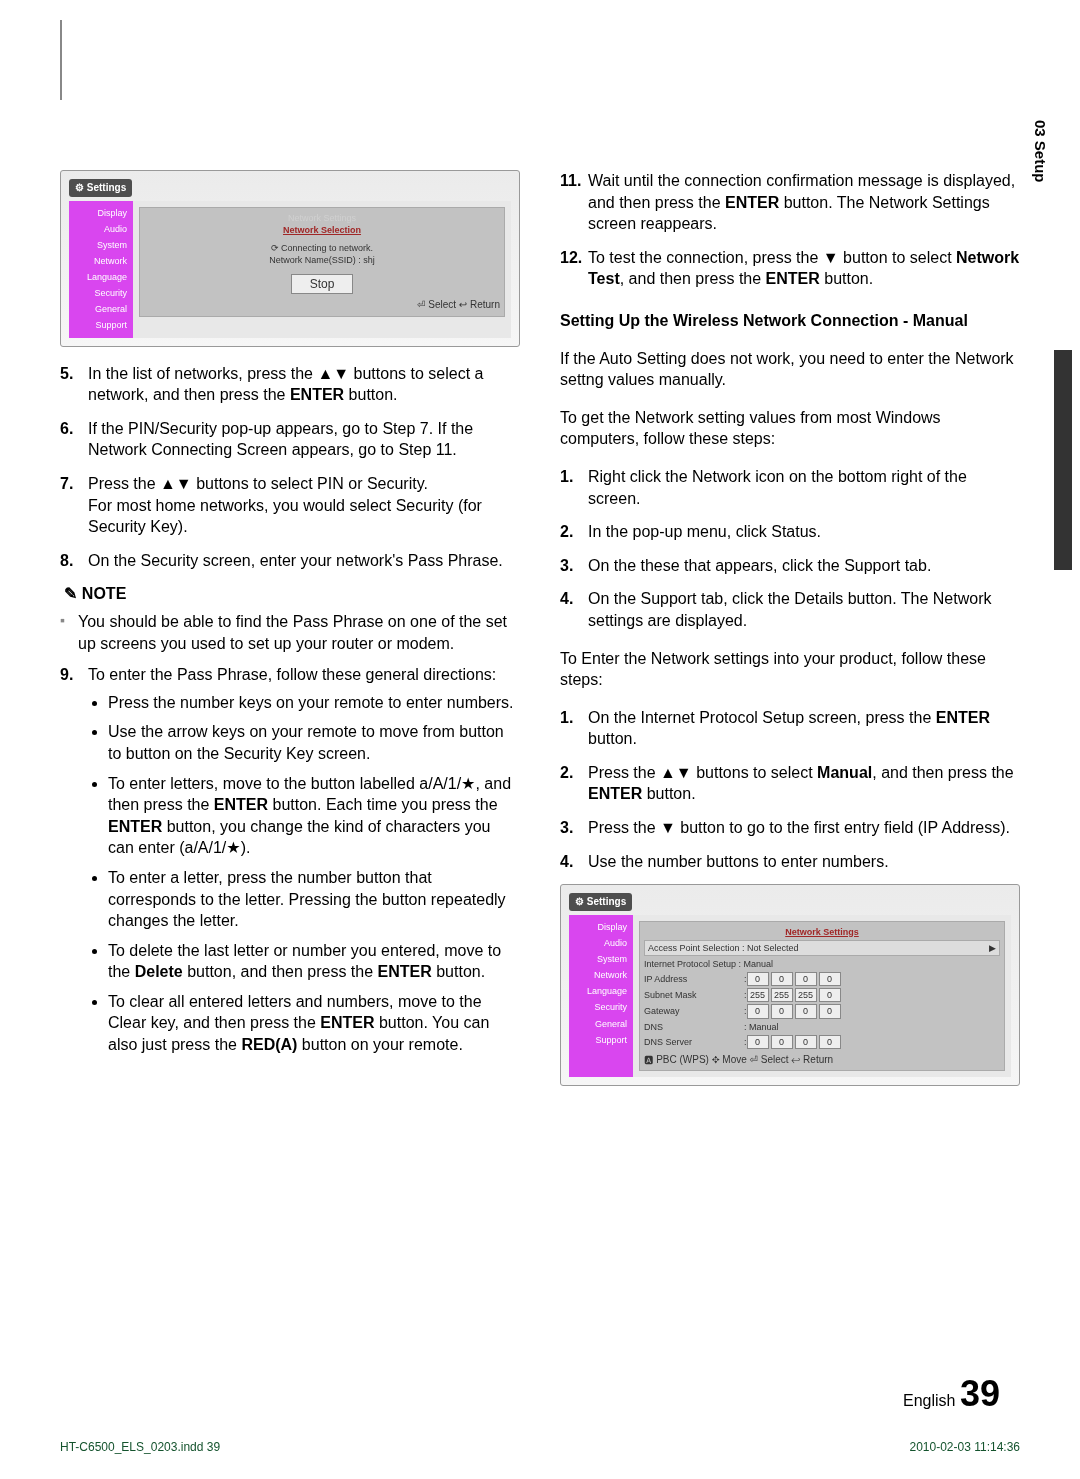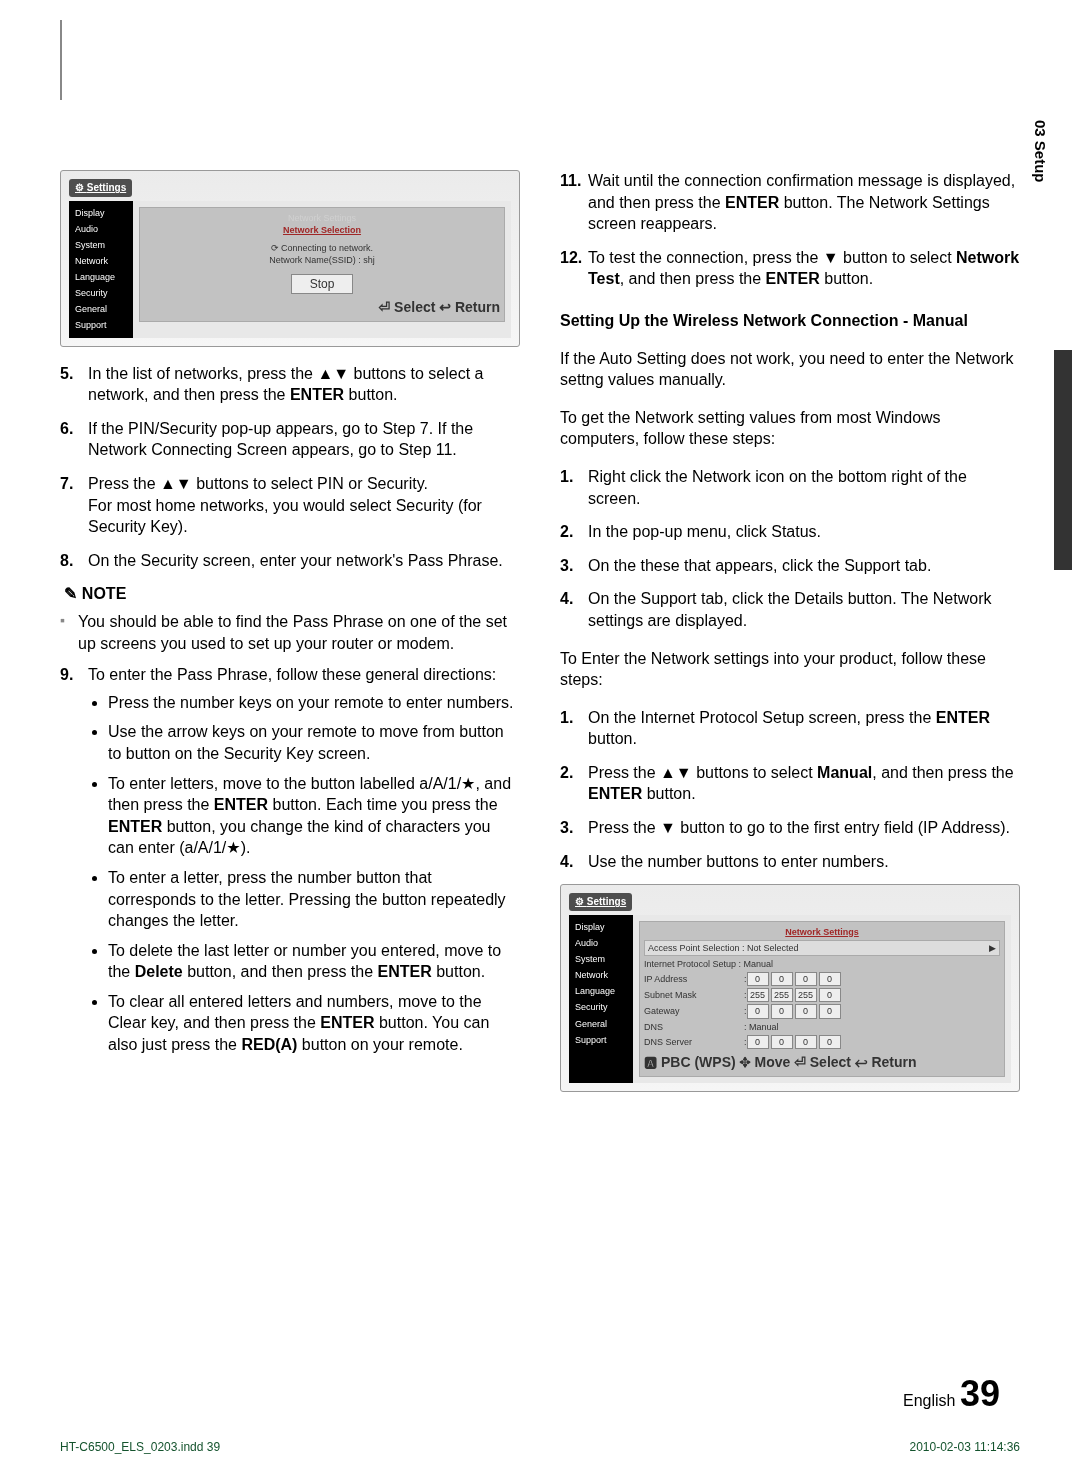--- a/index.html
+++ b/index.html
@@ -94,52 +94,52 @@
     font-size: 10px;
   }
   .screenshot .ss-title {
     font-weight: bold;
     color: #fff;
     background:#4e4e4e;
     border-radius:3px;
     display:inline-block;
     padding:2px 6px;
     margin-bottom:4px;
-    text-decoration:underline;
   }
   .screenshot .ss-title::before{content:"⚙ ";}
   .ss-body {
     display:flex;
     background:#d9d9d9;
     border-radius:2px;
   }
   .ss-side {
-    background:#000000;
+    background:#d946ef;
     color:#fff;
     width:60px;
     padding:4px 2px;
+    text-align:right;
   }
   .ss-side div{padding:2px 4px;font-size:9px;}
   .ss-main {
     flex:1;
     background:#e8e8e8;
     position:relative;
     padding:6px;
   }
   .ss-dlg {
     background:#c2c2c2;
     border:1px solid #aaa;
     padding:4px;
     font-size:9px;
     color:#333;
   }
   .ss-dlg .dlg-title{color:#a02727;text-align:center;text-decoration:underline;font-weight:bold;margin-bottom:2px;}
   .ss-dlg .dlg-sub{color:#d0d0d0;text-align:center;font-size:9px;}
   .btn-stop{display:block;margin:8px auto 4px;background:#eee;border:1px solid #888;padding:1px 18px;font-size:12px;width:fit-content;}
-  .dlg-footer{text-align:right;font-size:14px;margin-top:4px;font-weight:bold;}
+  .dlg-footer{text-align:right;font-size:10px;margin-top:4px;}
   .ip-row{display:flex;align-items:center;margin:2px 0;}
   .ip-row .lbl{width:100px;}
   .ip-row .boxes{display:flex;gap:2px;}
   .ip-row .boxes span{border:1px solid #888;background:#eee;width:20px;text-align:center;font-size:9px;}
   .footer {
     position: absolute;
     bottom: 60px;
     right: 80px;
     font-size: 16px;
   }

